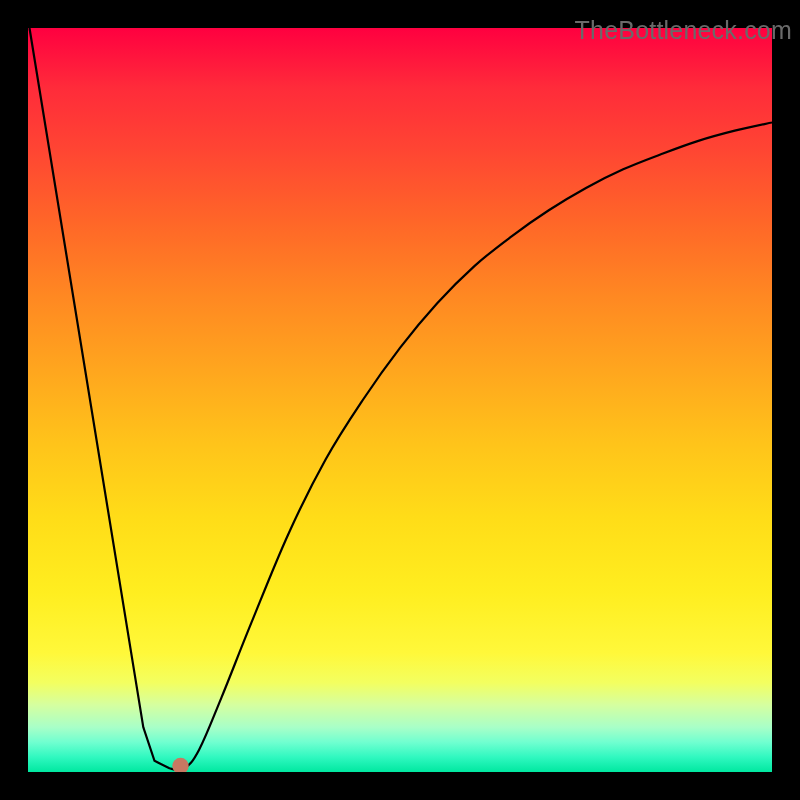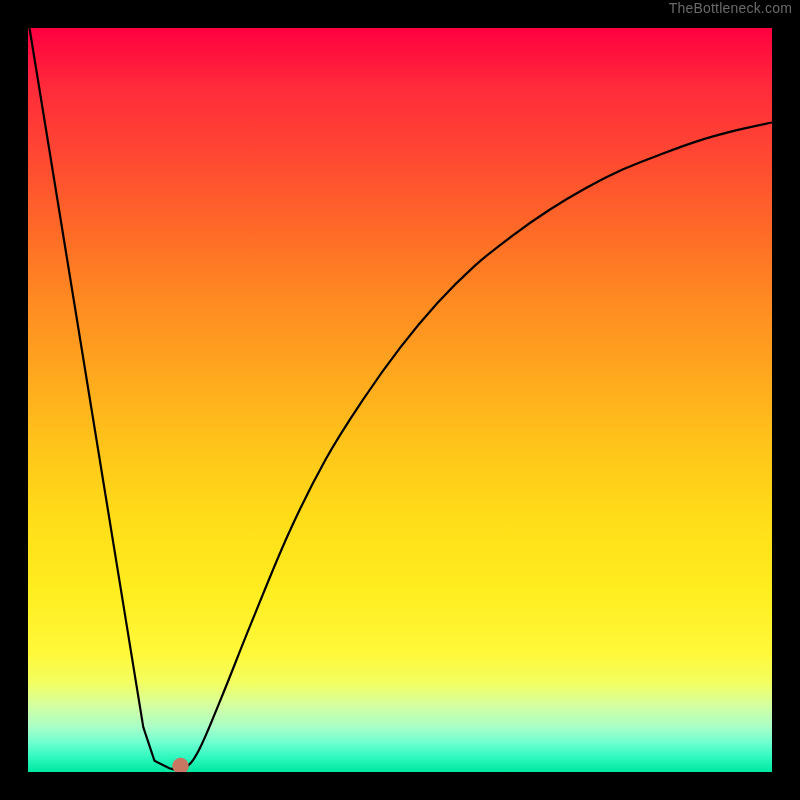--- a/index.html
+++ b/index.html
@@ -31,24 +31,24 @@
       #f3ff60 88%,
       #d5ffa0 91%,
       #a8ffc8 94%,
       #70ffd0 96%,
       #30f8c0 98%,
       #00e8a0 100%
     );
   }
   .watermark {
     position: absolute;
-    top: 0;
+    top: 16px;
     right: 8px;
     font-family: Arial, Helvetica, sans-serif;
-    font-size: 14px;
+    font-size: 25px;
     color: #6a6a6a;
     font-weight: 400;
     letter-spacing: 0.2px;
   }
   .curve-svg { position: absolute; left: 0; top: 0; width: 100%; height: 100%; }
   .curve-path { fill: none; stroke: #000; stroke-width: 2.2; }
   .marker { fill: #c87862; stroke: none; }
 </style>
 </head>
 <body>

